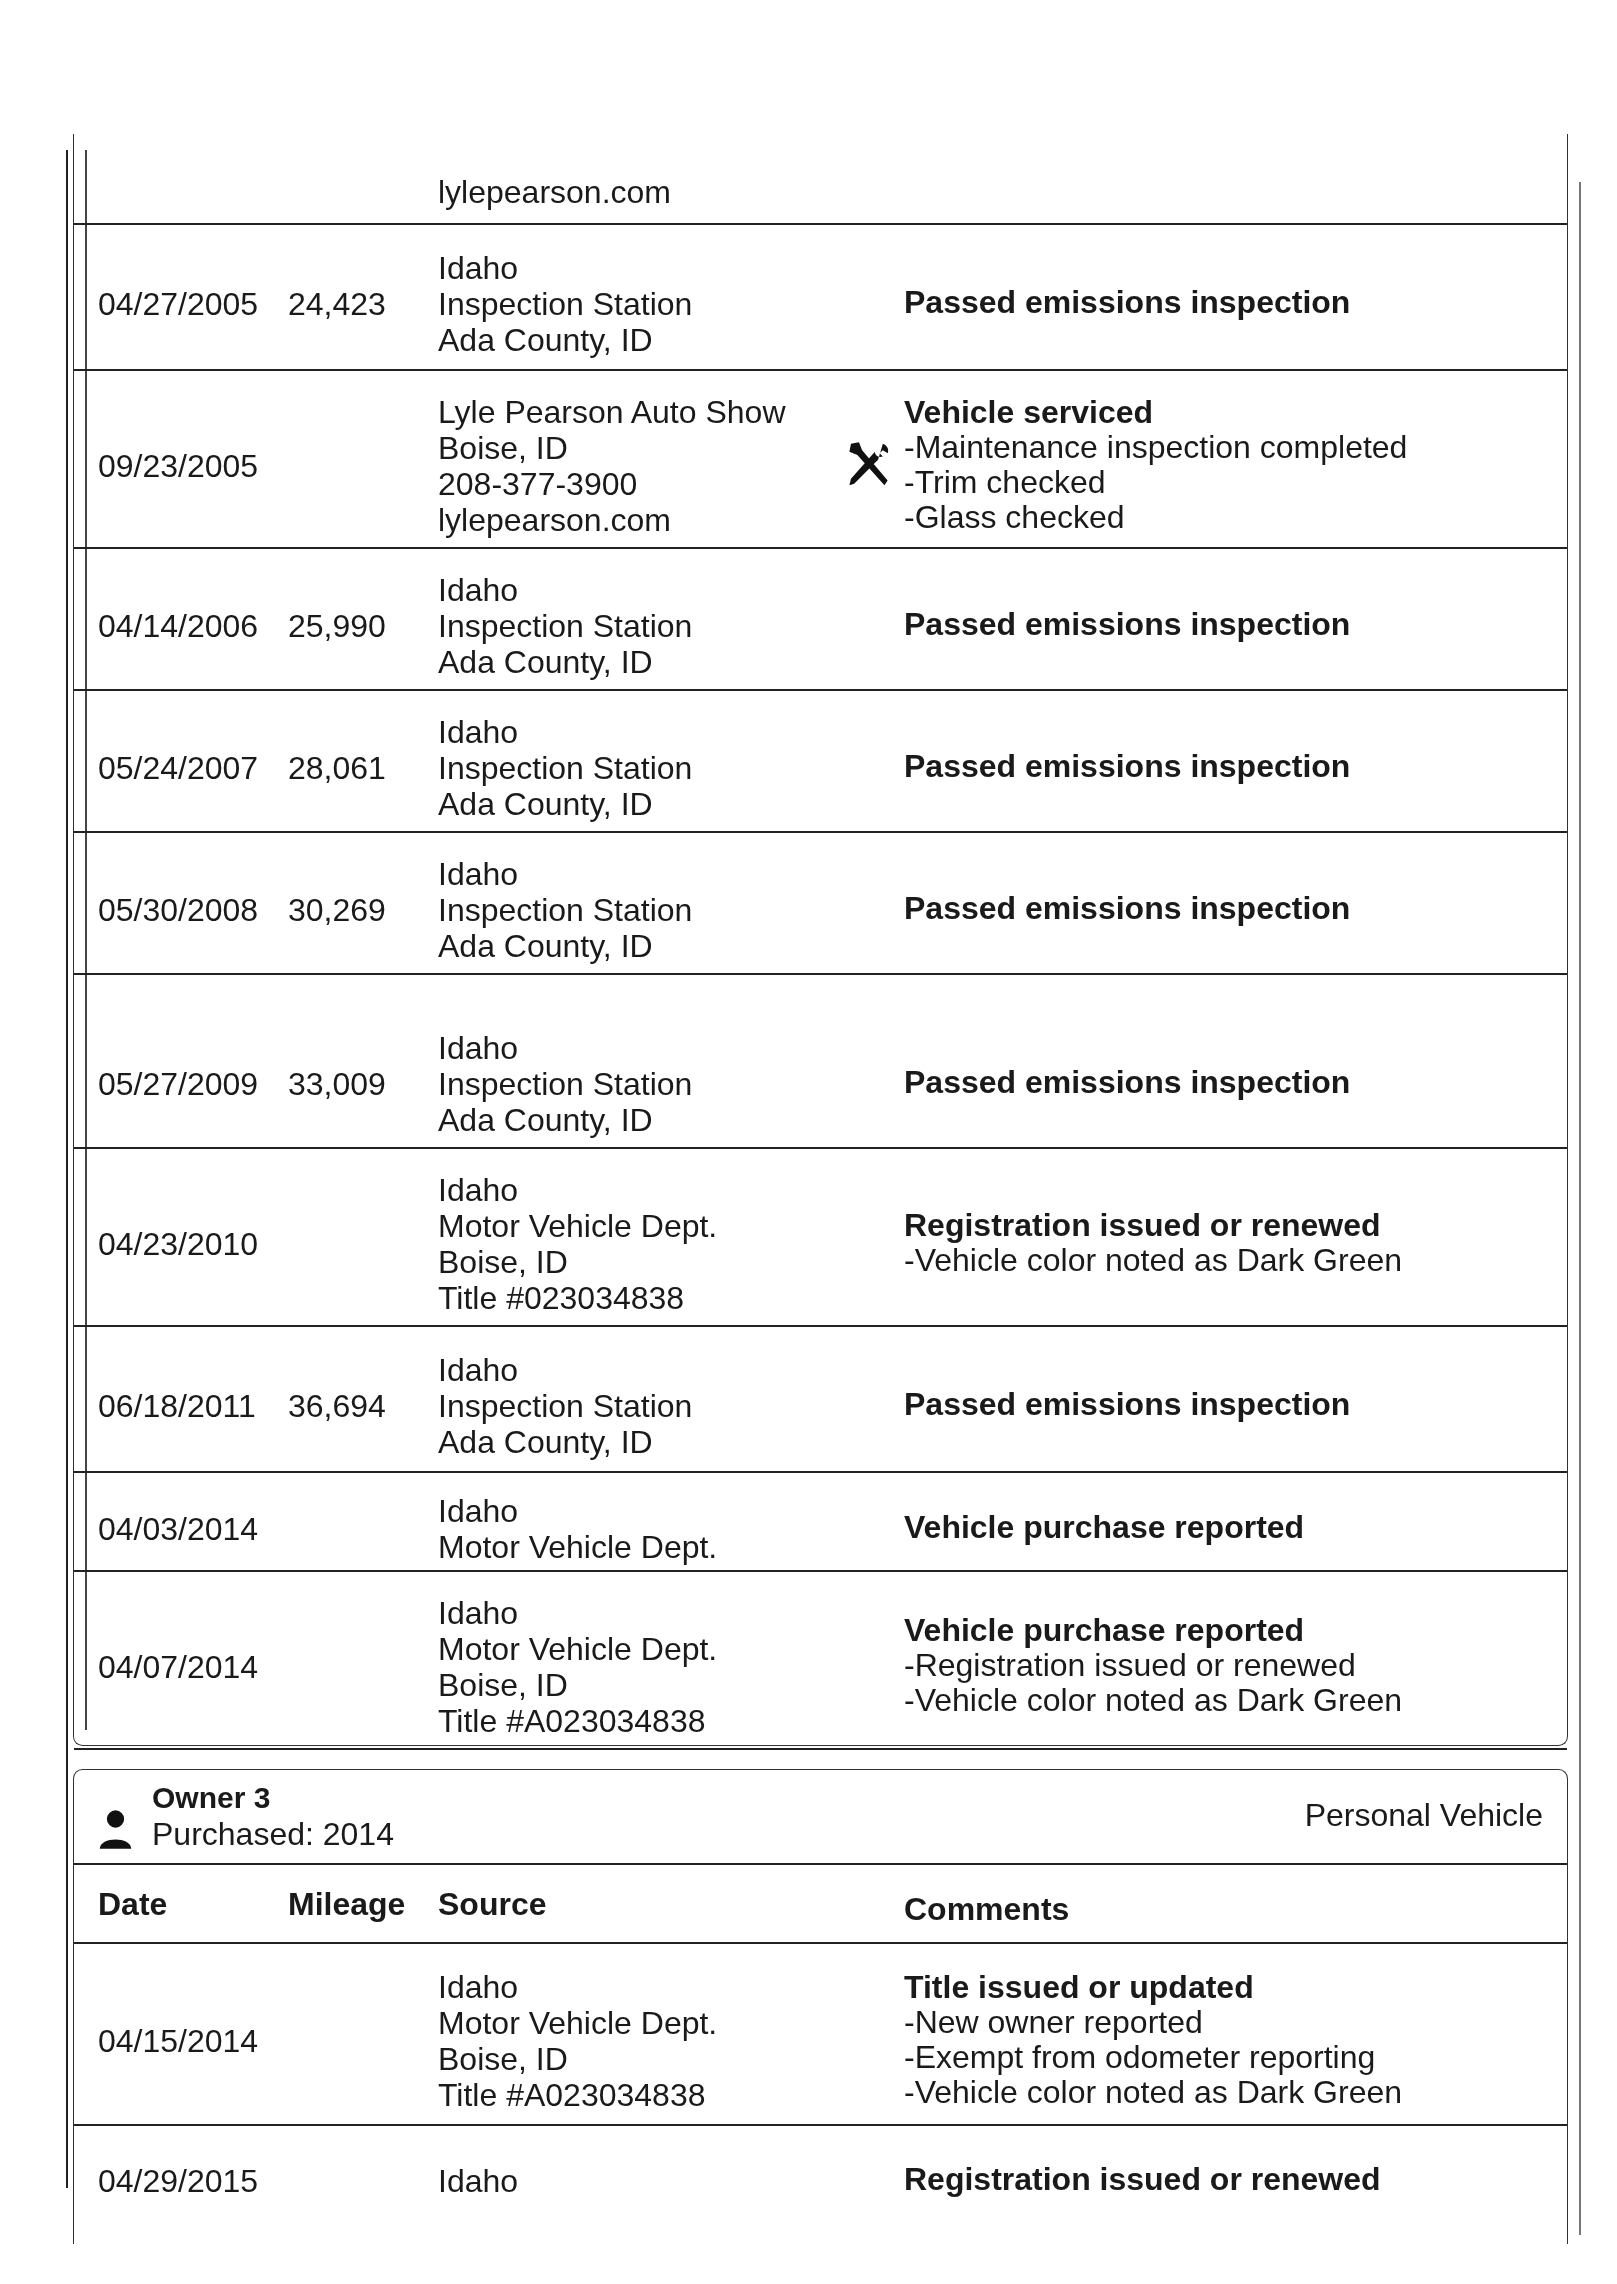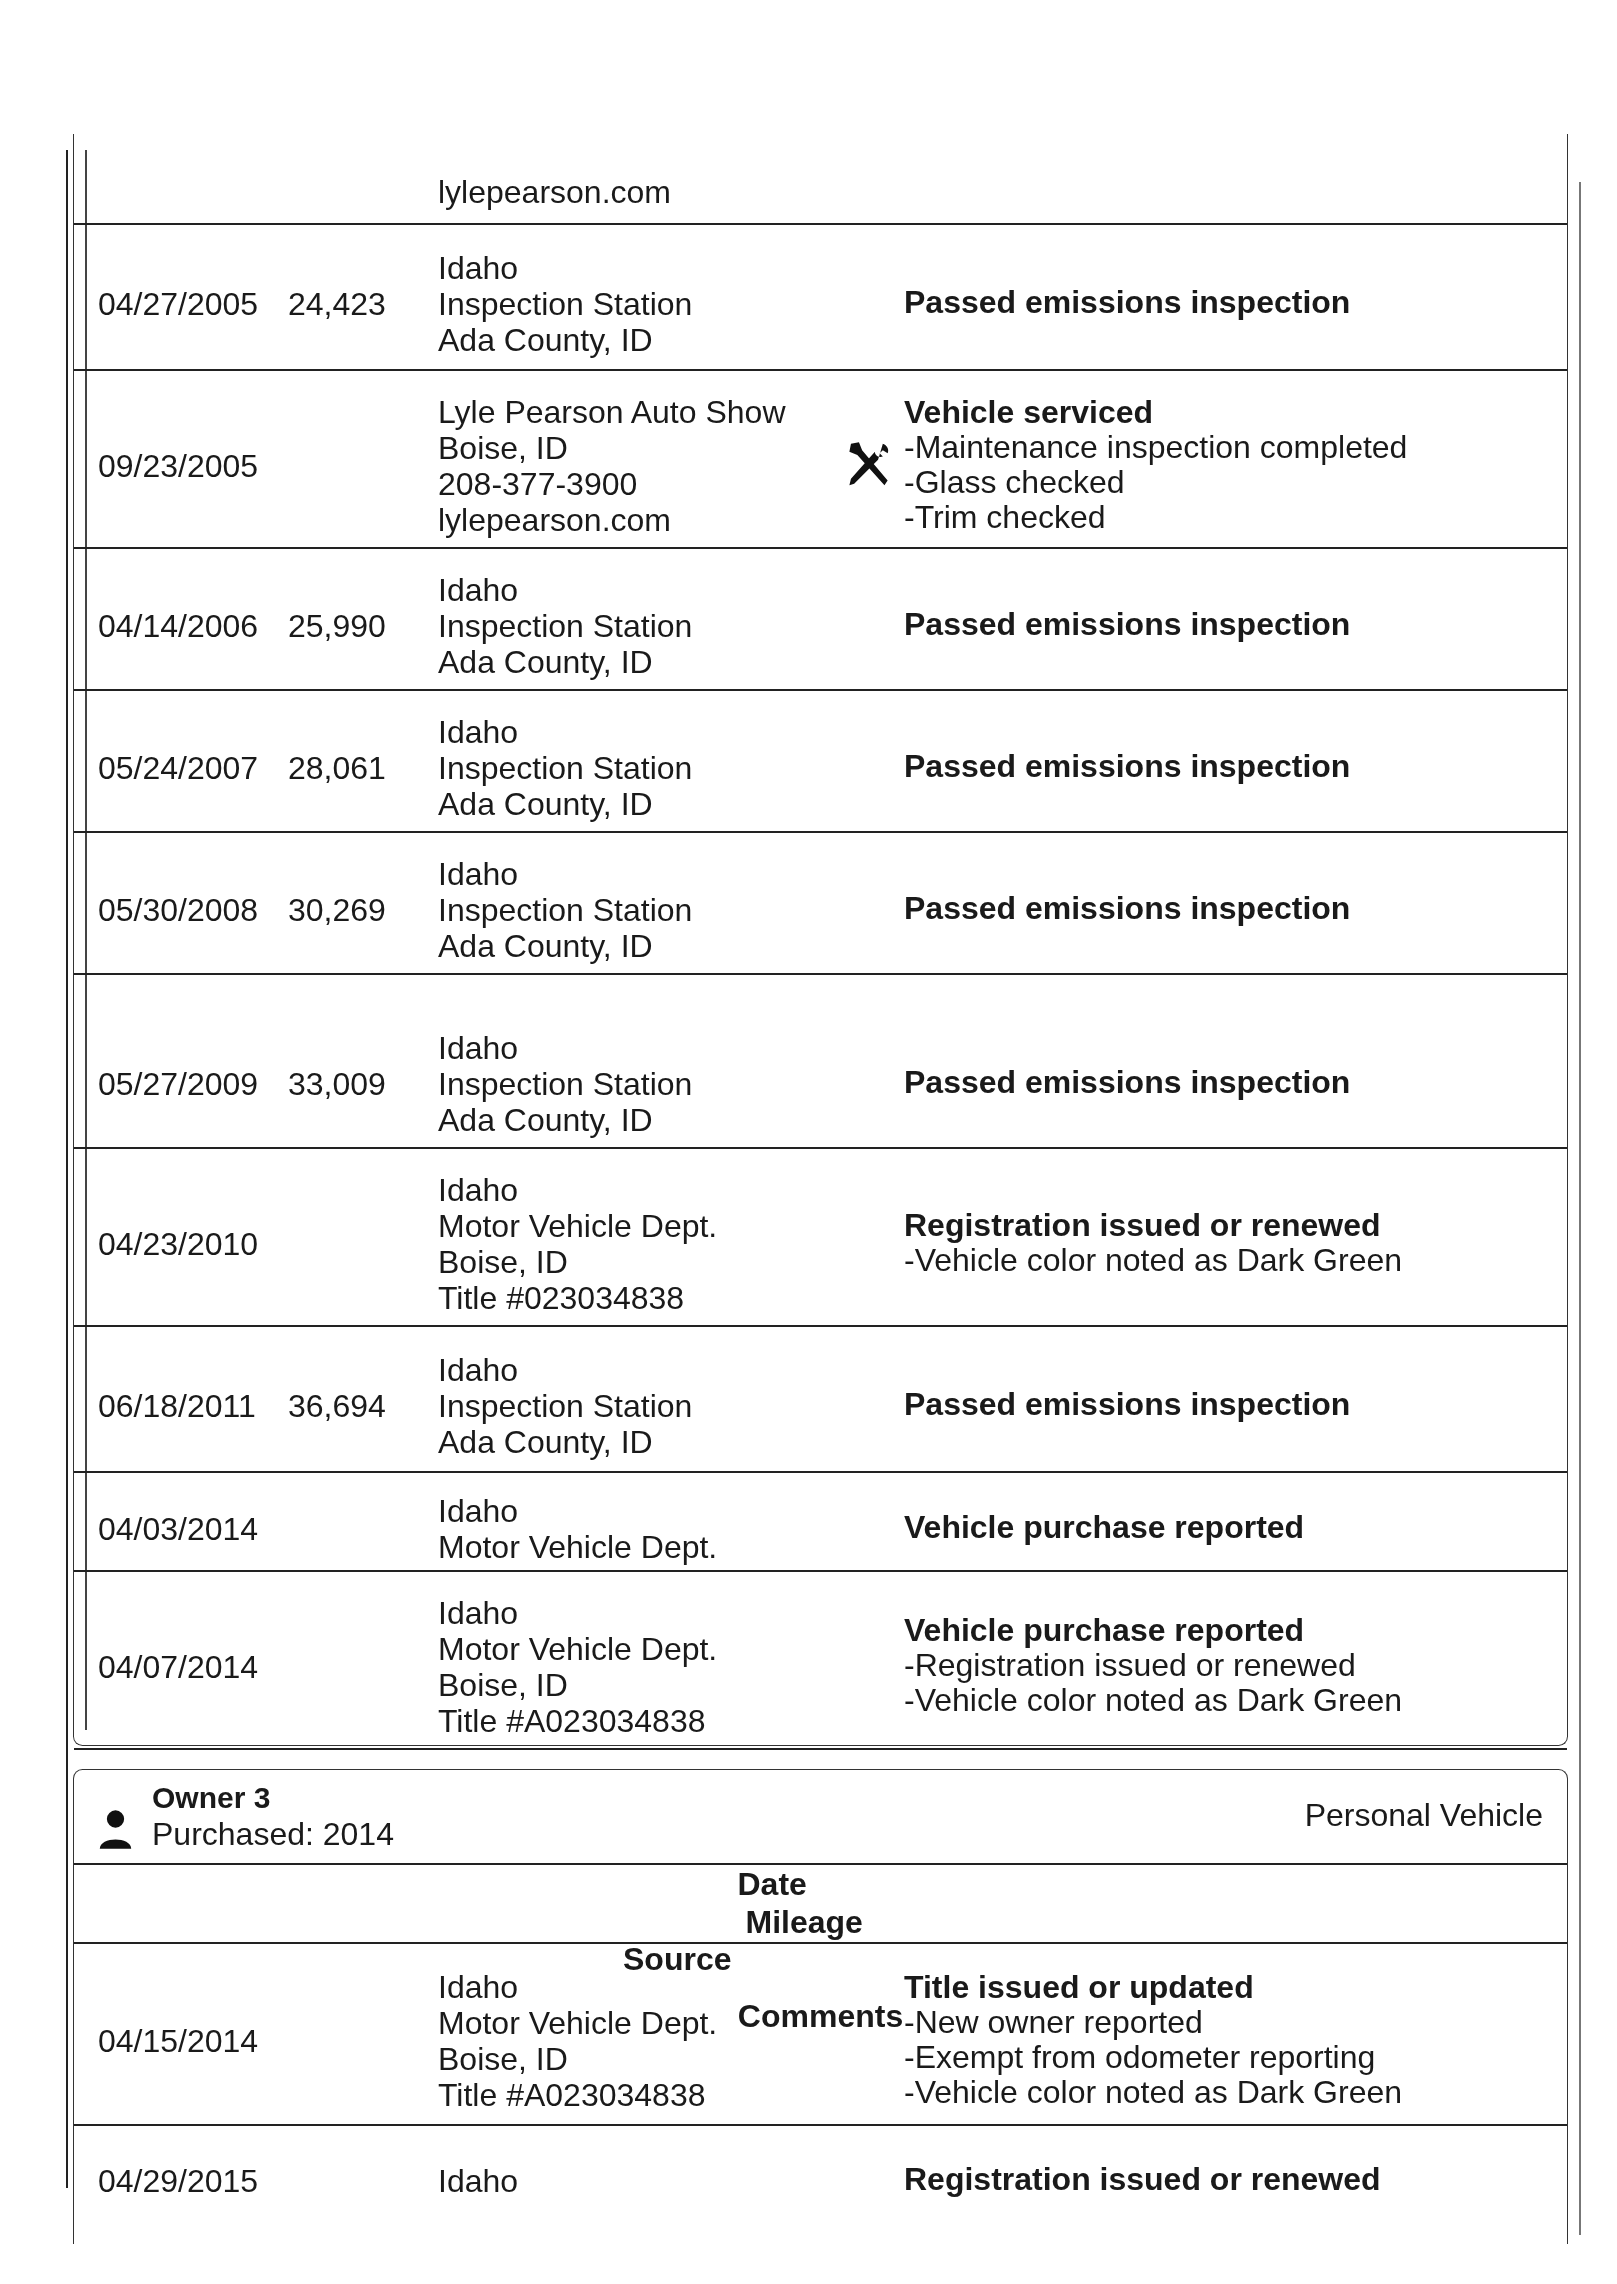--- a/index.html
+++ b/index.html
@@ -24,21 +24,21 @@
   .c-source { width: 395px; font-size: 32px; line-height: 36px; }
   .c-icon { width: 71px; display: flex; justify-content: center; padding-top: 11px; }
   .c-comments { flex: 1; font-size: 32px; line-height: 35px; padding-top: 11px; }
   .c-comments .head { font-weight: bold; }
   .row .cell { padding-top: 14.2px; }
   .owner-head { display: flex; justify-content: space-between; align-items: center; padding: 9.5px 24px 11px 24px; border-bottom: 2.4px solid #222; height: 95px; box-sizing: border-box; }
   .owner-left { display: flex; align-items: flex-end; gap: 19px; }
   .owner-title { font-weight: bold; font-size: 30px; line-height: 36px; }
   .owner-sub { font-size: 32px; line-height: 36px; }
   .owner-type { font-size: 32px; }
-  .thead { display: flex; font-weight: bold; font-size: 30px; height: 79px; align-items: center; border-bottom: 2.4px solid #222; box-sizing: border-box; flex-direction: column; }
+  .thead { display: flex; font-weight: bold; font-size: 30px; height: 79px; align-items: center; border-bottom: 2.4px solid #222; box-sizing: border-box; }
   .thead .c-date, .thead .c-mile, .thead .c-source, .thead .c-comments { padding-top: 0; }
 </style>
 </head>
 <body>
 
 <div class="edge-left"></div>
 <div class="edge-left2"></div>
 <div class="edge-right"></div>
 
 <div class="card card1">
@@ -74,22 +74,22 @@
         </div>
         <div class="c-icon">
           <svg width="51" height="51" viewBox="0 0 64 64">
             <path d="M10 6 L20 4 L24 14 L56 52 L52 58 L18 20 L8 16 Z" fill="#111"></path>
             <path d="M50 6 C56 8 58 14 56 18 L50 14 L46 18 L50 22 C44 24 40 20 40 16 L10 50 L8 58 L14 56 L44 26 Z" fill="#111"></path>
           </svg>
         </div>
         <div class="c-comments">
           <div class="head">Vehicle serviced</div>
           <div>-Maintenance inspection completed</div>
+          <div>-Trim checked</div>
           <div>-Glass checked</div>
-          <div>-Trim checked</div>
         </div>
       </div>
       <div class="row" style="height: 142px;">
         <div class="c-date cell">04/14/2006</div>
         <div class="c-mile cell">25,990</div>
         <div class="c-source cell">
           <div>Idaho</div>
           <div>Inspection Station</div>
           <div>Ada County, ID</div>
         </div>

